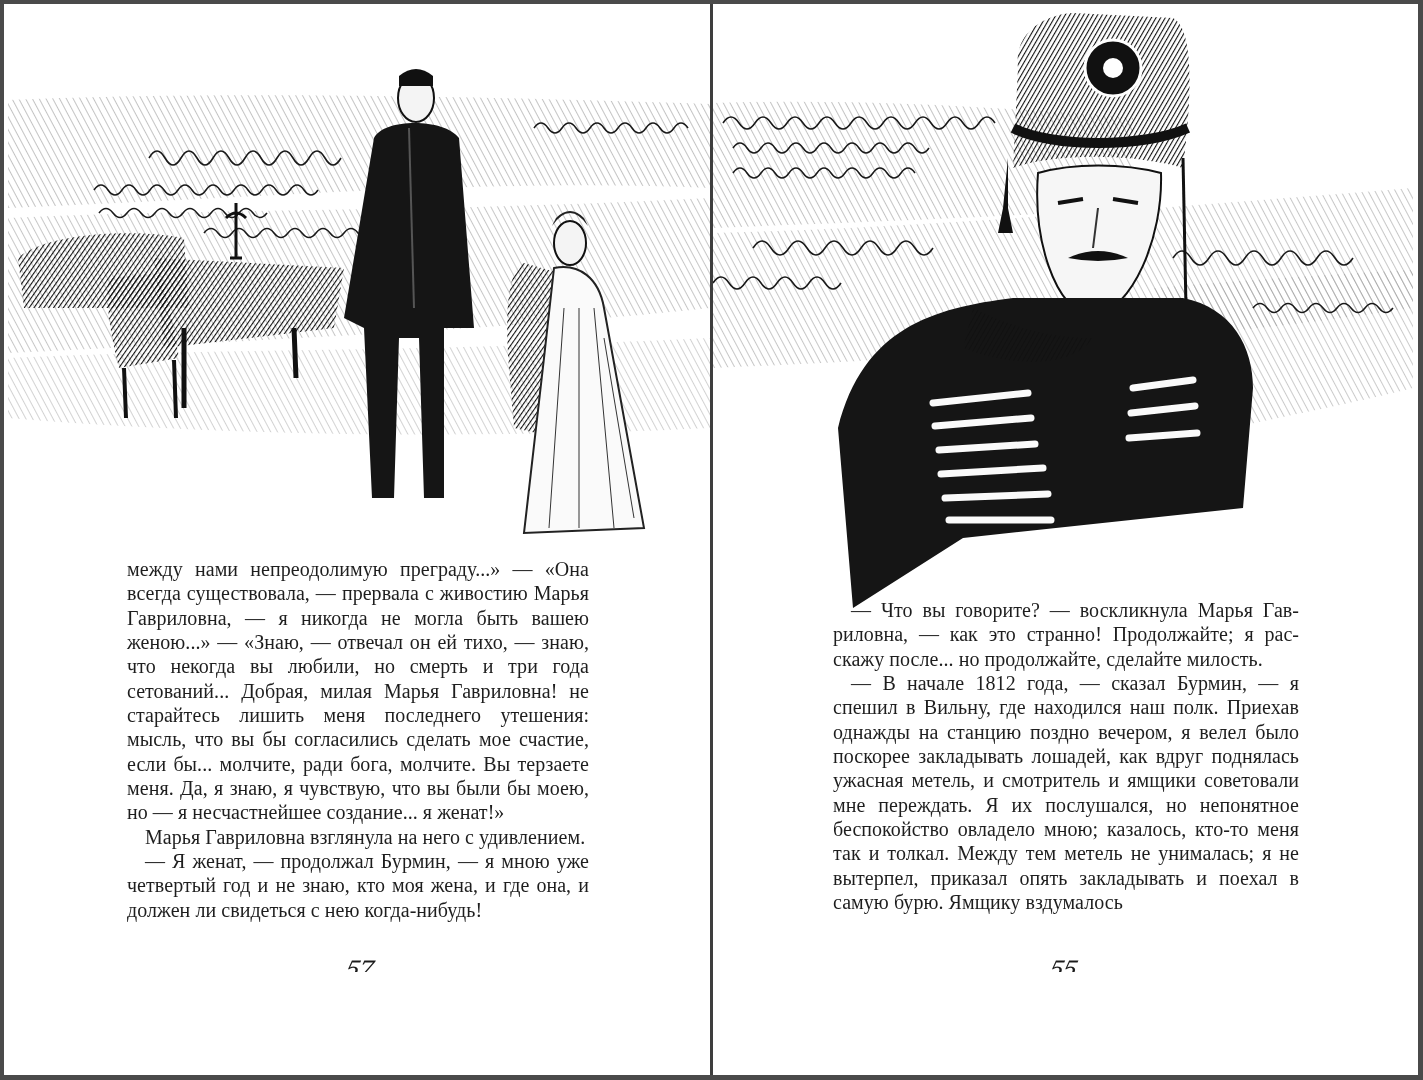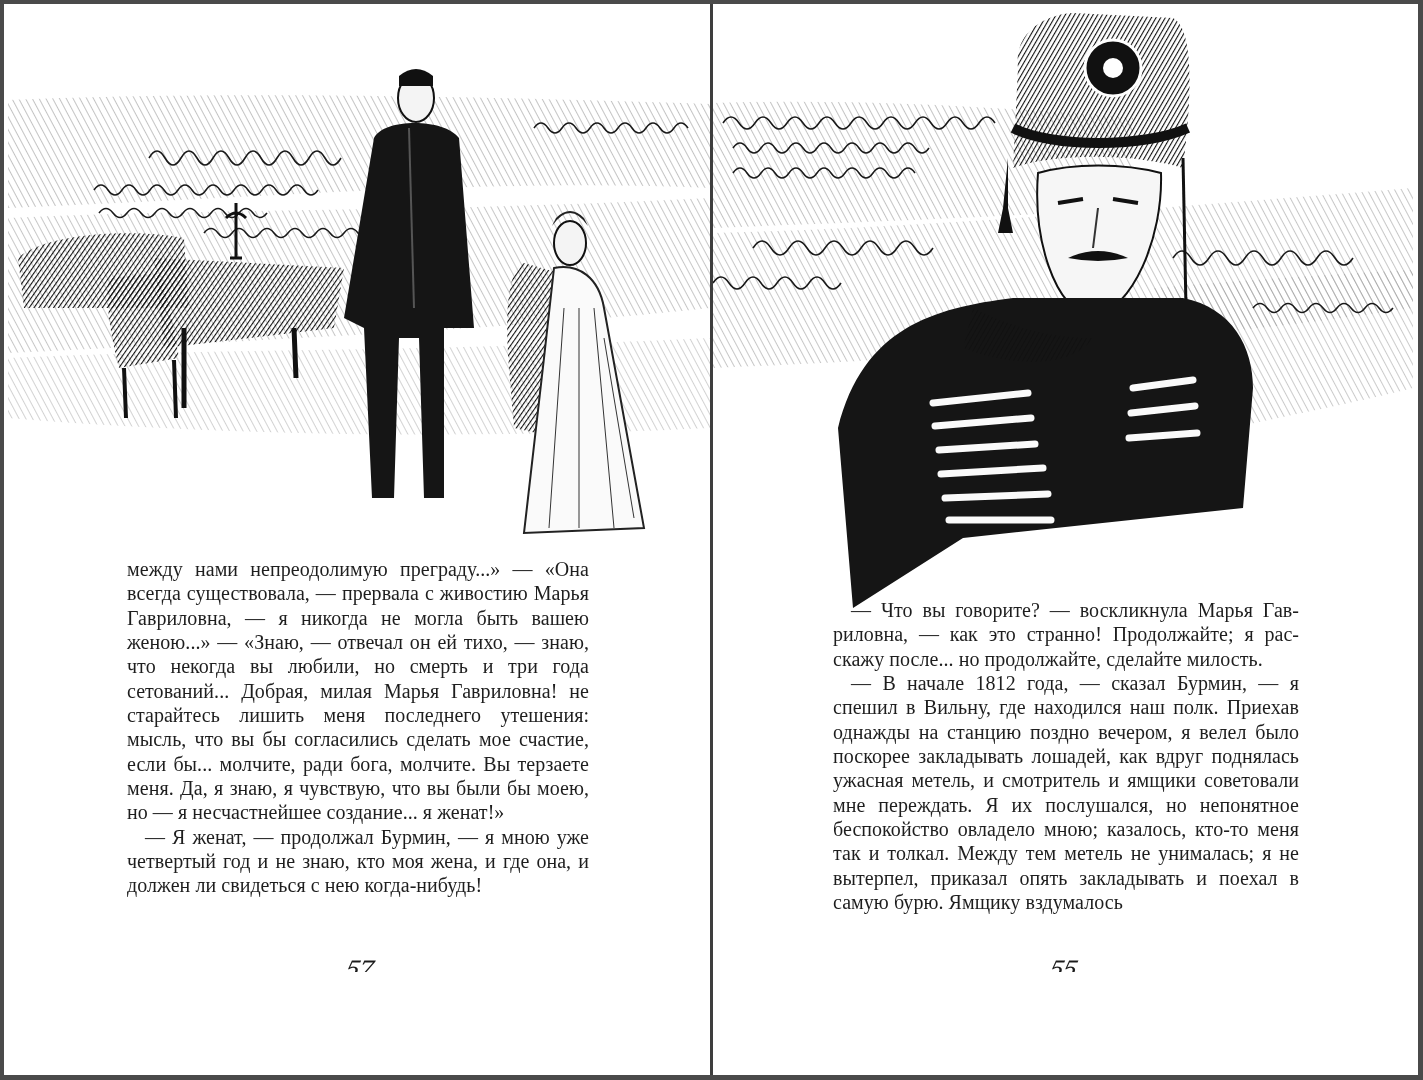--- a/index.html
+++ b/index.html
@@ -98,20 +98,21 @@
       <path d="M520 255 C505 260, 500 300, 505 360 L510 420 L555 430 L555 265 Z" fill="url(#hatchDark)"></path>
       <path d="M550 260 C575 255, 595 270, 600 300 L640 520 L520 525 L540 350 Z" fill="#fafafa" stroke="#222" stroke-width="2"></path>
       <g stroke="#333" stroke-width="1">
         <path d="M560 300 L545 520 M575 300 L575 520 M590 300 L610 520 M600 330 L630 510"></path>
       </g>
     </svg>
   </div>
 
   <div class="body-text">
     <p class="noindent">между нами непреодолимую преграду...» — «Она всегда существовала, — прервала с живостию Ма­рья Гавриловна, — я никогда не могла быть вашею женою...» — «Знаю, — отвечал он ей тихо, — знаю, что некогда вы любили, но смерть и три года сетований... Добрая, милая Марья Гавриловна! не старайтесь лишить меня последнего утешения: мысль, что вы бы согласились сделать мое счастие, если бы... молчите, ради бога, молчите. Вы терзаете меня. Да, я знаю, я чувствую, что вы были бы моею, но — я несчастнейшее создание... я женат!»</p>
+    <p class="indent">Марья Гавриловна взглянула на него с удивлением.</p>
     <p class="indent">— Я женат, — продолжал Бурмин, — я мною уже четвертый год и не знаю, кто моя жена, и где она, и должен ли свидеться с нею когда-нибудь!</p>
   </div>
 
   <div class="page-number">57</div>
 </div>
 
 <div class="page page-right">
   <div class="illus">
     <svg width="705" height="600" viewBox="0 0 705 600">
       <defs>

